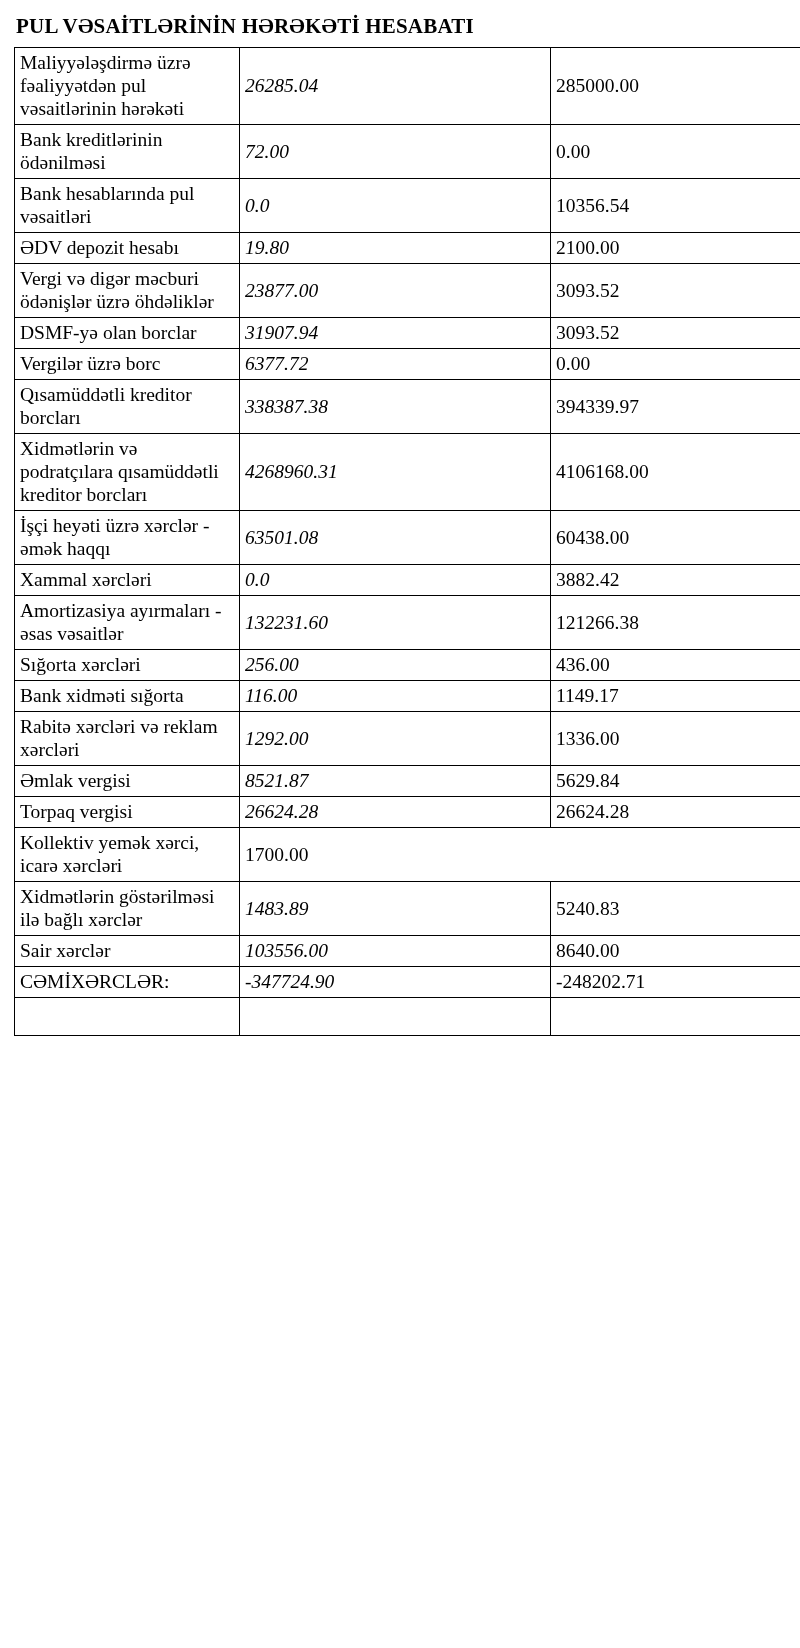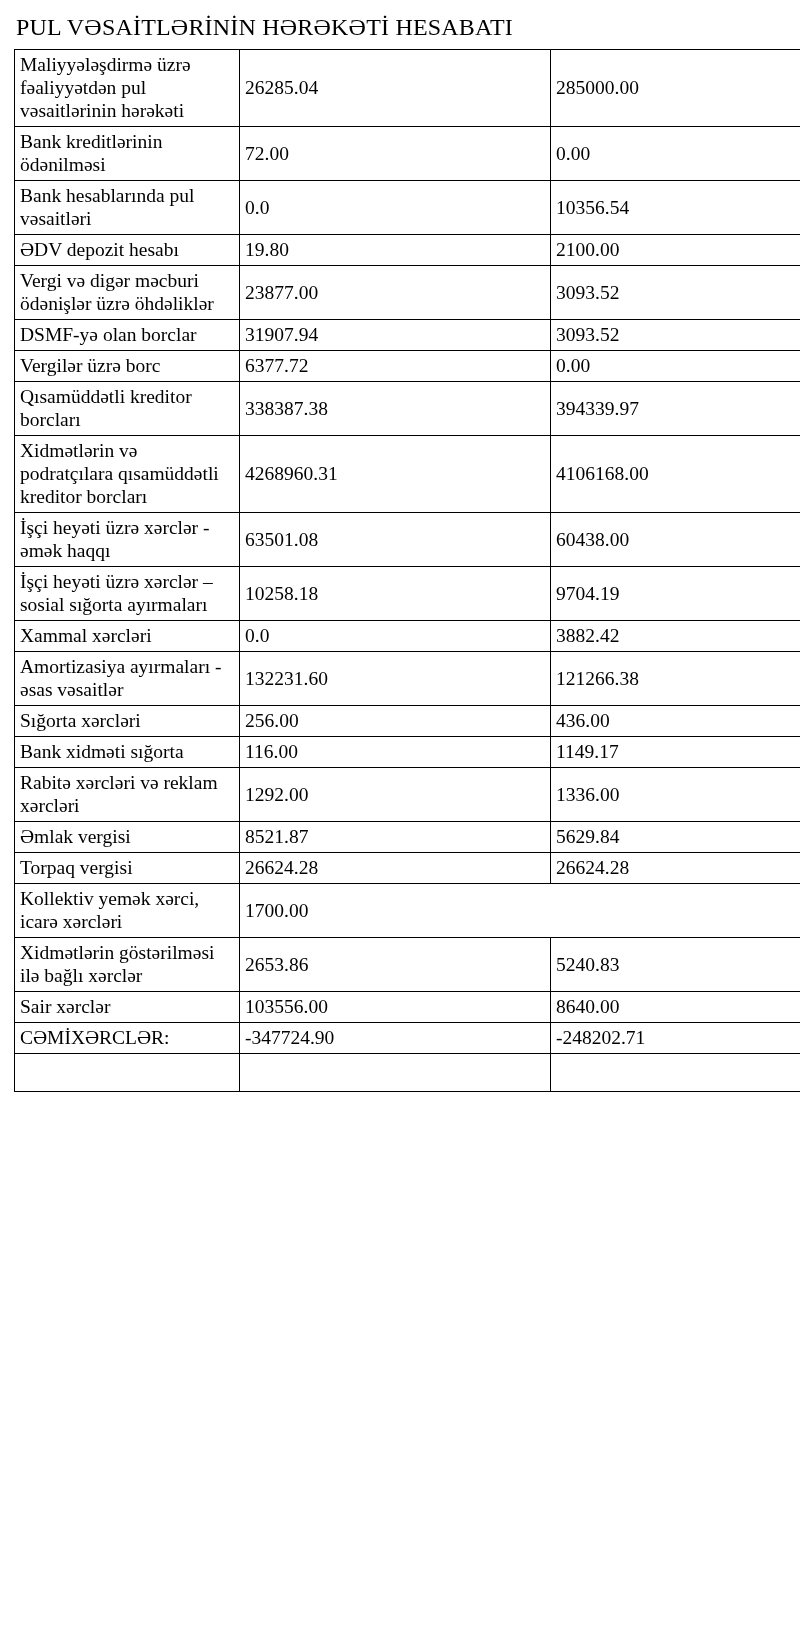--- a/index.html
+++ b/index.html
@@ -13,22 +13,22 @@
     font-family: "Liberation Serif", serif;
     color: #000000;
   }
   .page {
     width: 800px;
     box-sizing: border-box;
     padding: 10px 14px 0 14px;
   }
   .doc-title {
     font-family: "Liberation Serif", serif;
-    font-weight: normal;
-    font-size: 24px;
+    font-weight: bold;
+    font-size: 21px;
     letter-spacing: 0.2px;
     margin: 4px 0 8px 2px;
     white-space: nowrap;
   }
   table.report {
     border-collapse: collapse;
     width: 756px;
     table-layout: fixed;
     font-size: 19.5px;
     line-height: 1.18;
@@ -38,20 +38,21 @@
     vertical-align: middle;
     padding: 3px 5px 4px 5px;
     word-wrap: break-word;
     overflow-wrap: break-word;
   }
   td.label {
     width: 214px;
   }
   td.val1 {
     width: 300px;
+    font-style: italic;
   }
   td.val2 {
     width: 240px;
   }
   td.wide-label {
     width: 406px;
   }
   td.wide-val {
     width: 348px;
   }
@@ -125,25 +126,20 @@
         <td class="val1">4268960.31</td>
         <td class="val2">4106168.00</td>
       </tr>
 
       <tr>
         <td class="label">İşçi heyəti üzrə xərclər - əmək haqqı</td>
         <td class="val1">63501.08</td>
         <td class="val2">60438.00</td>
       </tr>
 
-      <tr>
-        <td class="label">İşçi heyəti üzrə xərclər – sosial sığorta ayırmaları</td>
-        <td class="val1">10258.18</td>
-        <td class="val2">9704.19</td>
-      </tr>
 
       <tr>
         <td class="label">Xammal xərcləri</td>
         <td class="val1">0.0</td>
         <td class="val2">3882.42</td>
       </tr>
 
       <tr>
         <td class="label">Amortizasiya ayırmaları - əsas vəsaitlər</td>
         <td class="val1">132231.60</td>
@@ -180,21 +176,21 @@
         <td class="val2">26624.28</td>
       </tr>
 
       <tr>
         <td class="wide-label">Kollektiv yemək xərci, icarə xərcləri</td>
         <td class="wide-val" colspan="2">1700.00</td>
       </tr>
 
       <tr>
         <td class="label">Xidmətlərin göstərilməsi ilə bağlı xərclər</td>
-        <td class="val1">2653.86</td>
+        <td class="val1">1483.89</td>
         <td class="val2">5240.83</td>
       </tr>
 
       <tr>
         <td class="label">Sair xərclər</td>
         <td class="val1">103556.00</td>
         <td class="val2">8640.00</td>
       </tr>
 
       <tr>

